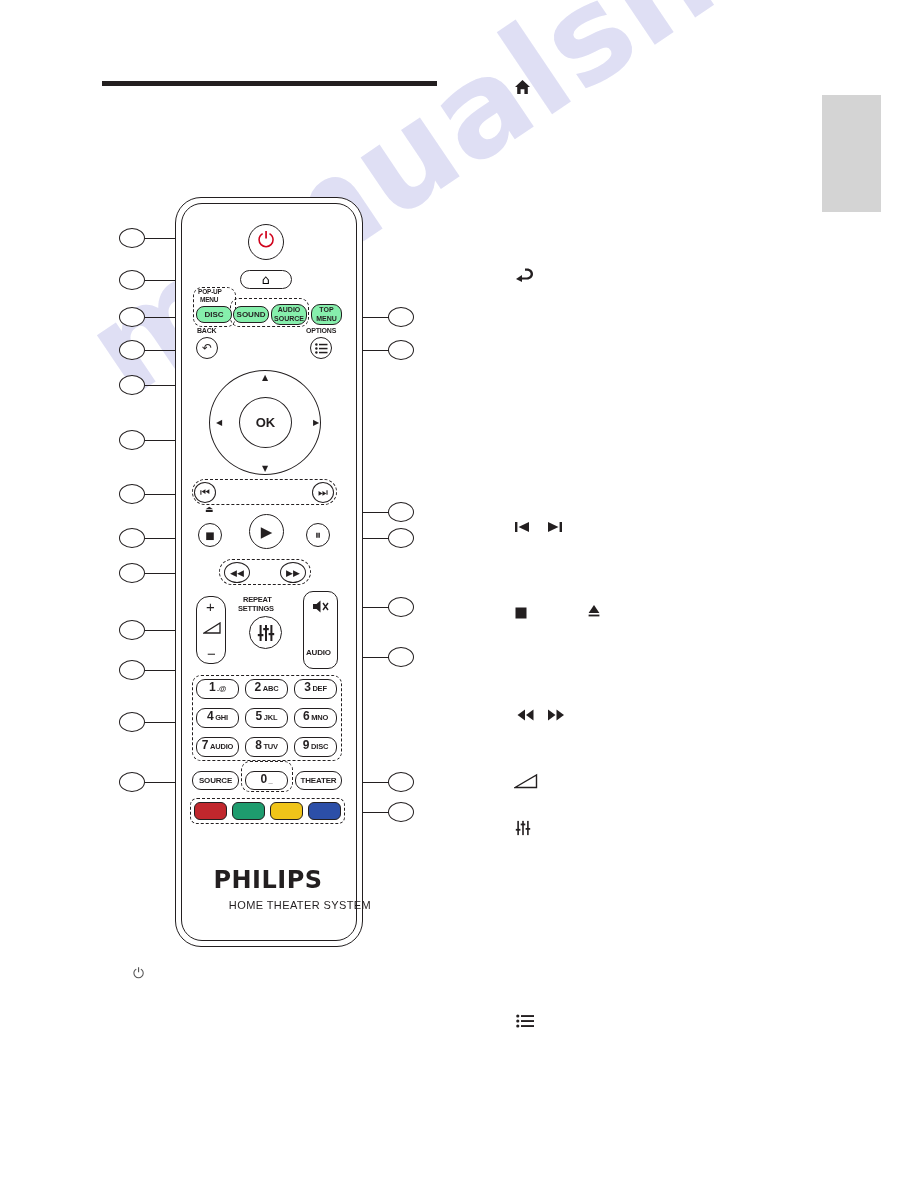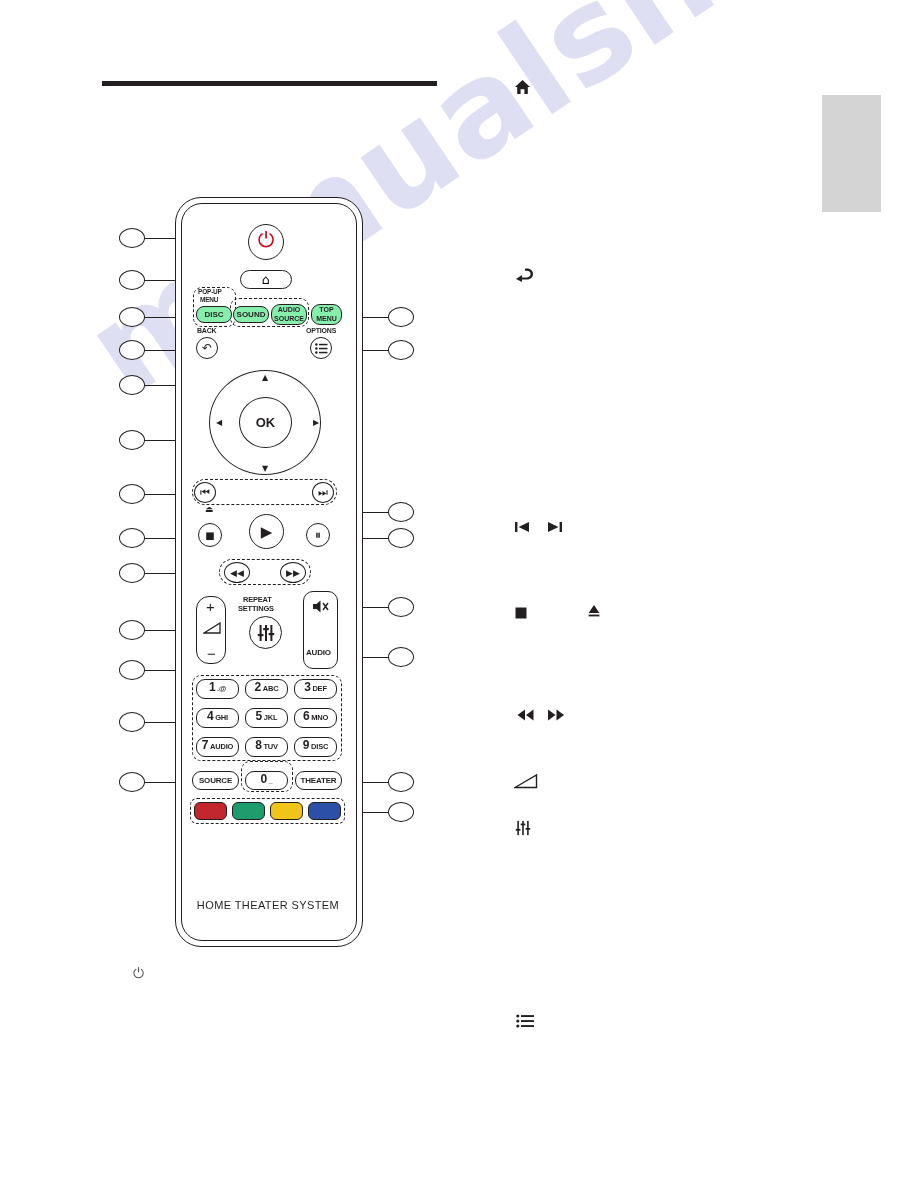--- a/index.html
+++ b/index.html
@@ -261,21 +261,21 @@
     box-sizing: border-box;
   }
 
   .brand {
     position:absolute;
     left:175px; width:186px;
     text-align:center;
     color:#231f20;
   }
   .brand-name { top: 866px; font-size: 24px; font-weight: 800; letter-spacing: 0.5px; font-family:"DejaVu Sans", sans-serif;}
-  .brand-sub  { top: 899px; font-size: 11px; letter-spacing: 0.4px; }
+  .brand-sub  { top: 899px; font-size: 11px; letter-spacing: 0.4px; margin-left: 32px; }
 
   .bottom-power {
     position:absolute;
     left:133px; top:965px;
     font-size:14px;
     color:#555;
     font-family:"DejaVu Sans", sans-serif;
   }
 </style>
 </head>
@@ -543,20 +543,21 @@
   <div class="fkey" style="left:295px; top:771px;">
     <span>THEATER</span>
   </div>
 
   <div class="dash" style="left:190px; top:798px; width:155px; height:26px; border-radius:7px;"></div>
   <div class="colorkey" id="ck0" style="left: 194px; top: 802px; background: rgb(193, 39, 45);"></div>
   <div class="colorkey" id="ck1" style="left: 232px; top: 802px; background: rgb(30, 156, 110);"></div>
   <div class="colorkey" id="ck2" style="left: 270px; top: 802px; background: rgb(240, 196, 25);"></div>
   <div class="colorkey" id="ck3" style="left: 308px; top: 802px; background: rgb(44, 79, 168);"></div>
 
+  <div class="brand brand-name">PHILIPS</div>
   <div class="brand brand-sub">HOME THEATER SYSTEM</div>
 
   <div class="bottom-power">⏻</div>
 
   <div class="rc-icon" style="left:514px; top:78px; font-size:20px;">
     <svg width="17" height="16" viewBox="0 0 17 16">
         <path d="M8.5 1 L16 8 L13.8 8 L13.8 15 L10.4 15 L10.4 10.2 L6.6 10.2 L6.6 15 L3.2 15 L3.2 8 L1 8 Z" fill="#231f20"></path>
       </svg>
   </div>
 

